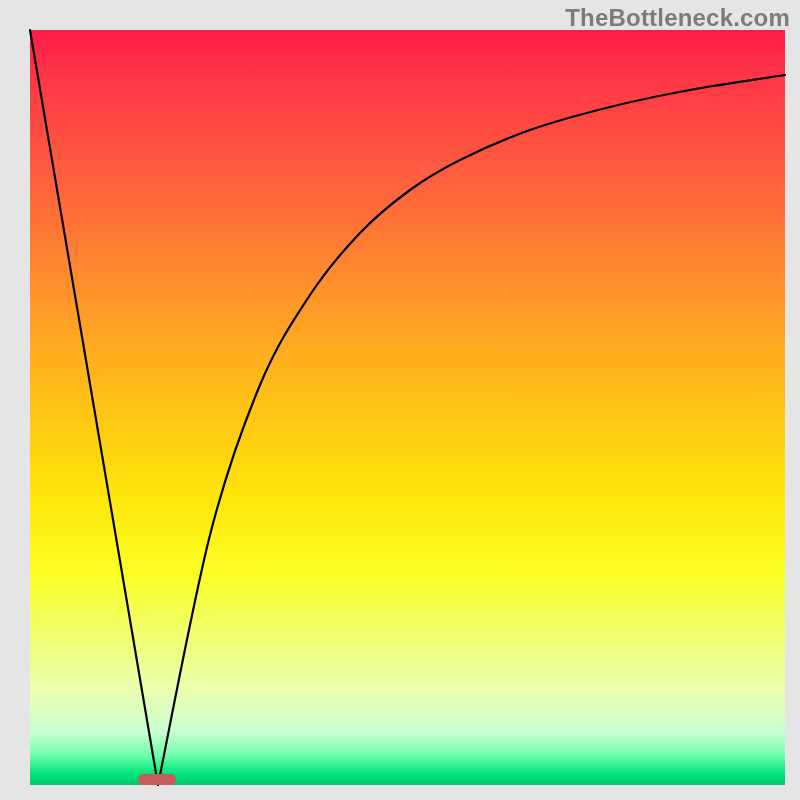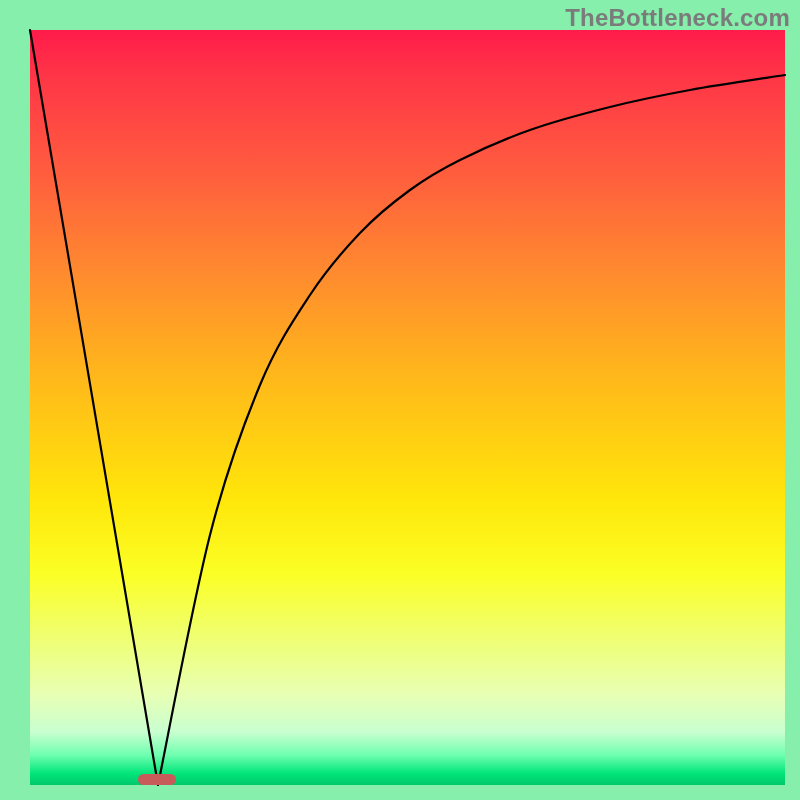--- a/index.html
+++ b/index.html
@@ -9,21 +9,21 @@
     height: 800px;
     background: #000;
     overflow: hidden;
   }
   .frame {
     position: absolute;
     left: 0;
     top: 0;
     width: 800px;
     height: 800px;
-    background: #86efac;
+    background: #e5e5e5;
   }
   .plot {
     position: absolute;
     left: 30px;
     top: 30px;
     width: 755px;
     height: 755px;
     background: linear-gradient(to bottom,
       #ff1b4a 0%,
       #ff3547 6%,

